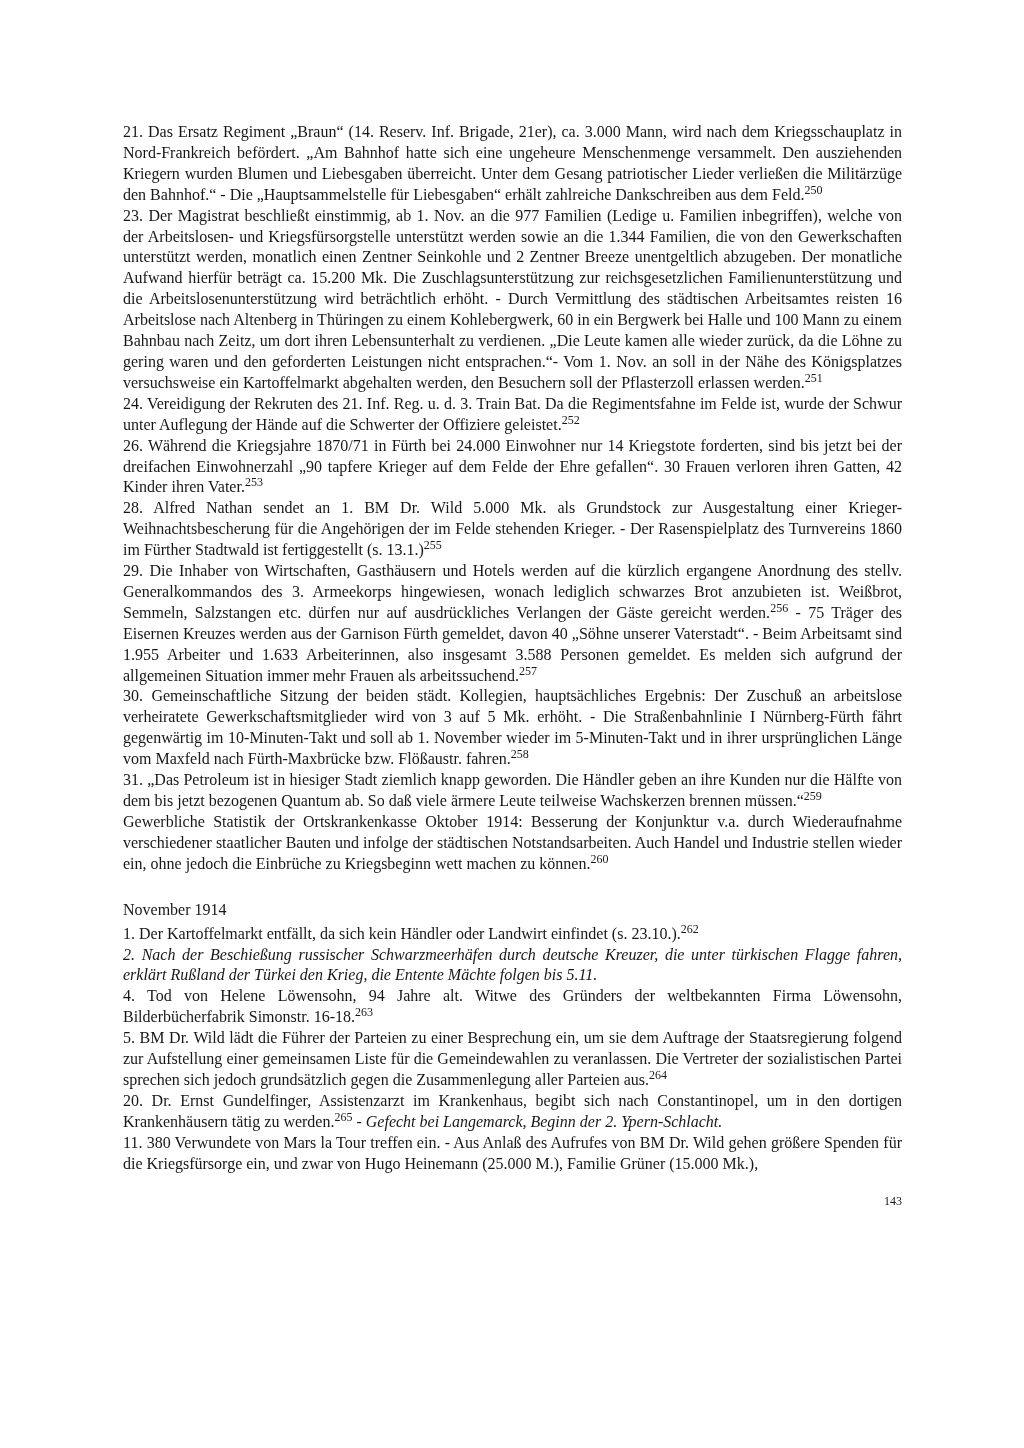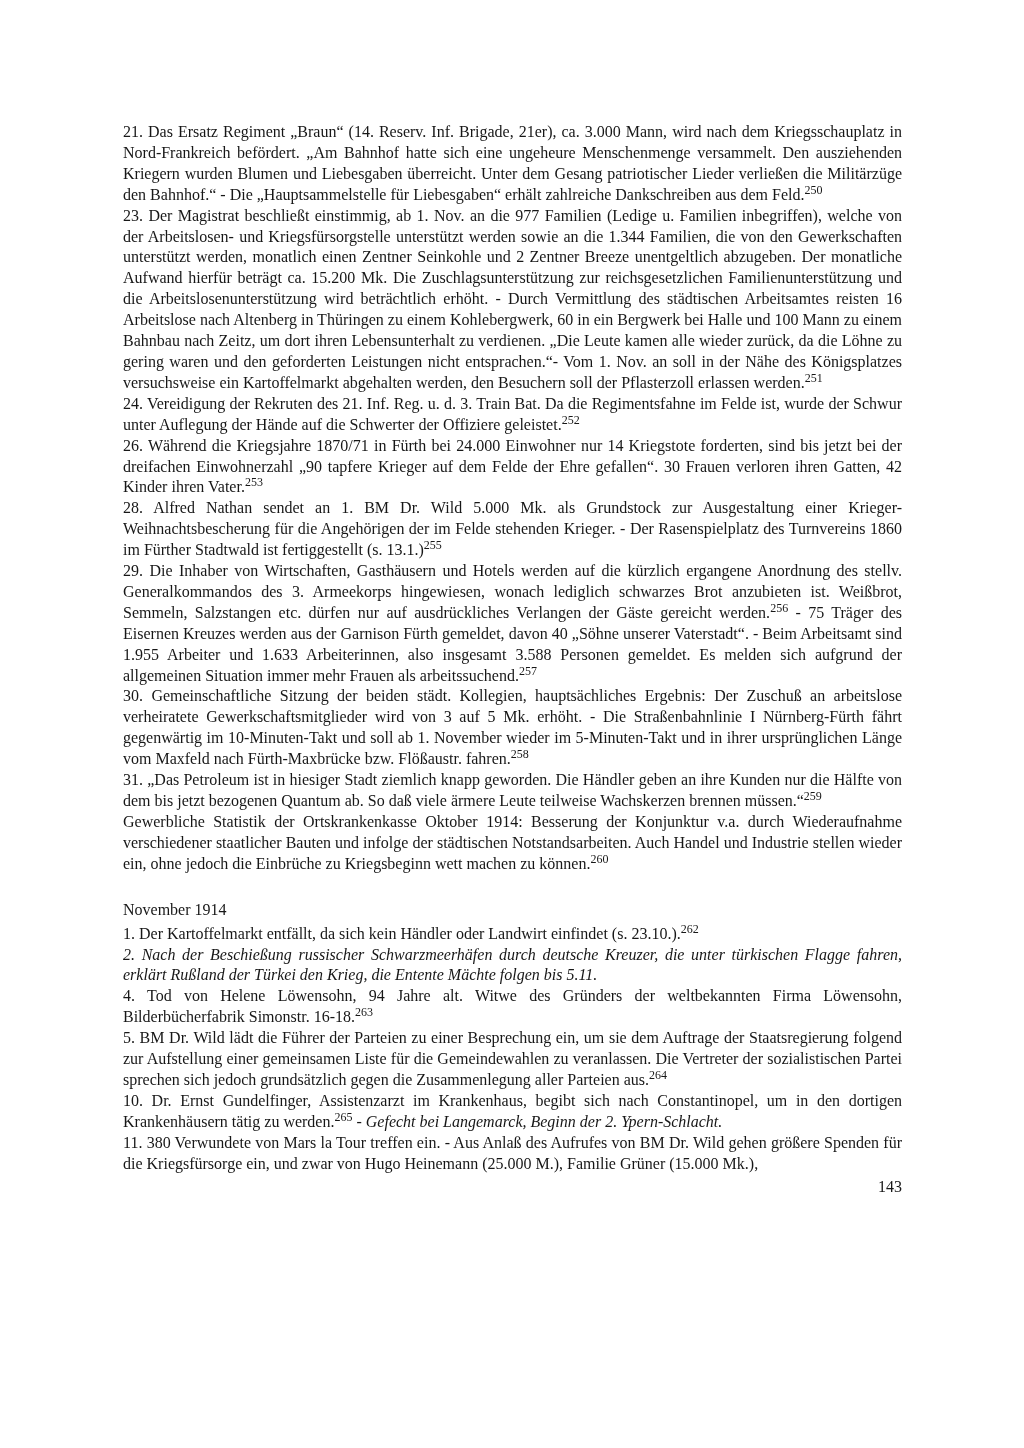--- a/index.html
+++ b/index.html
@@ -44,23 +44,23 @@
   }
   .heading {
     margin: 0;
     padding: 0;
     font-size: 16px;
     font-weight: normal;
     line-height: 28px;
     text-align: left;
   }
   .page-number {
-    margin-top: 2px;
+    margin-top: 16px;
     text-align: right;
-    font-size: 16px;
+    font-size: 12px;
     line-height: 20.9px;
   }
 </style>
 </head>
 <body>
 
 <div class="page">
   <div class="text-column">
 
     <p class="para"><span>21. Das Ersatz Regiment „Braun“ (14. Reserv. Inf. Brigade, 21er), ca. 3.000 Mann, wird nach dem Kriegsschauplatz in Nord-Frankreich befördert. „Am Bahnhof hatte sich eine ungeheure Menschenmenge versammelt. Den ausziehenden Kriegern wurden Blumen und Liebesgaben überreicht. Unter dem Gesang patriotischer Lieder verließen die Militärzüge den Bahnhof.“ - Die „Hauptsammelstelle für Liebesgaben“ erhält zahlreiche Dankschreiben aus dem Feld.</span><sup class="fnref">250</sup></p>
@@ -71,17 +71,17 @@
       <p class="para"><span>29. Die Inhaber von Wirtschaften, Gasthäusern und Hotels werden auf die kürzlich ergangene Anordnung des stellv. Generalkommandos des 3. Armeekorps hingewiesen, wonach lediglich schwarzes Brot anzubieten ist. Weißbrot, Semmeln, Salzstangen etc. dürfen nur auf ausdrückliches Verlangen der Gäste gereicht werden.</span><sup class="fnref">256</sup><span> - 75 Träger des Eisernen Kreuzes werden aus der Garnison Fürth gemeldet, davon 40 „Söhne unserer Vaterstadt“. - Beim Arbeitsamt sind 1.955 Arbeiter und 1.633 Arbeiterinnen, also insgesamt 3.588 Personen gemeldet. Es melden sich aufgrund der allgemeinen Situation immer mehr Frauen als arbeitssuchend.</span><sup class="fnref">257</sup></p>
       <p class="para"><span>30. Gemeinschaftliche Sitzung der beiden städt. Kollegien, hauptsächliches Ergebnis: Der Zuschuß an arbeitslose verheiratete Gewerkschaftsmitglieder wird von 3 auf 5 Mk. erhöht. - Die Straßenbahnlinie I Nürnberg-Fürth fährt gegenwärtig im 10-Minuten-Takt und soll ab 1. November wieder im 5-Minuten-Takt und in ihrer ursprünglichen Länge vom Maxfeld nach Fürth-Maxbrücke bzw. Flößaustr. fahren.</span><sup class="fnref">258</sup></p>
       <p class="para"><span>31. „Das Petroleum ist in hiesiger Stadt ziemlich knapp geworden. Die Händler geben an ihre Kunden nur die Hälfte von dem bis jetzt bezogenen Quantum ab. So daß viele ärmere Leute teilweise Wachskerzen brennen müssen.“</span><sup class="fnref">259</sup></p>
       <p class="para"><span>Gewerbliche Statistik der Ortskrankenkasse Oktober 1914: Besserung der Konjunktur v.a. durch Wiederaufnahme verschiedener staatlicher Bauten und infolge der städtischen Notstandsarbeiten. Auch Handel und Industrie stellen wieder ein, ohne jedoch die Einbrüche zu Kriegsbeginn wett machen zu können.</span><sup class="fnref">260</sup></p>
       <div class="gap"></div>
       <h2 class="heading"><span>November 1914</span></h2>
       <p class="para"><span>1. Der Kartoffelmarkt entfällt, da sich kein Händler oder Landwirt einfindet (s. 23.10.).</span><sup class="fnref">262</sup></p>
       <p class="para"><span class="it">2. Nach der Beschießung russischer Schwarzmeerhäfen durch deutsche Kreuzer, die unter türkischen Flagge fahren, erklärt Rußland der Türkei den Krieg, die Entente Mächte folgen bis 5.11.</span></p>
       <p class="para"><span>4. Tod von Helene Löwensohn, 94 Jahre alt. Witwe des Gründers der weltbekannten Firma Löwensohn, Bilderbücherfabrik Simonstr. 16-18.</span><sup class="fnref">263</sup></p>
       <p class="para"><span>5. BM Dr. Wild lädt die Führer der Parteien zu einer Besprechung ein, um sie dem Auftrage der Staatsregierung folgend zur Aufstellung einer gemeinsamen Liste für die Gemeindewahlen zu veranlassen. Die Vertreter der sozialistischen Partei sprechen sich jedoch grundsätzlich gegen die Zusammenlegung aller Parteien aus.</span><sup class="fnref">264</sup></p>
-      <p class="para"><span>10. Dr. Ernst Gundelfinger, Assistenzarzt im Krankenhaus, begibt sich nach Constantinopel, um in den dortigen Krankenhäusern tätig zu werden.</span><sup class="fnref">265</sup><span> - </span><span class="it">Gefecht bei Langemarck, Beginn der 2. Ypern-Schlacht.</span></p>
+      <p class="para"><span>20. Dr. Ernst Gundelfinger, Assistenzarzt im Krankenhaus, begibt sich nach Constantinopel, um in den dortigen Krankenhäusern tätig zu werden.</span><sup class="fnref">265</sup><span> - </span><span class="it">Gefecht bei Langemarck, Beginn der 2. Ypern-Schlacht.</span></p>
       <p class="para"><span>11. 380 Verwundete von Mars la Tour treffen ein. - Aus Anlaß des Aufrufes von BM Dr. Wild gehen größere Spenden für die Kriegsfürsorge ein, und zwar von Hugo Heinemann (25.000 M.), Familie Grüner (15.000 Mk.),</span></p>
       <div class="page-number">143</div>
   </div>
 </div>
 
 </body></html>

